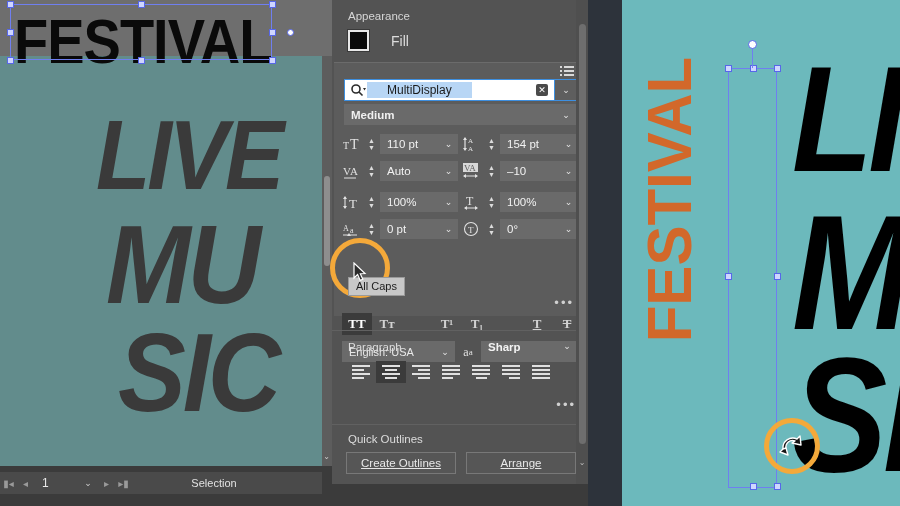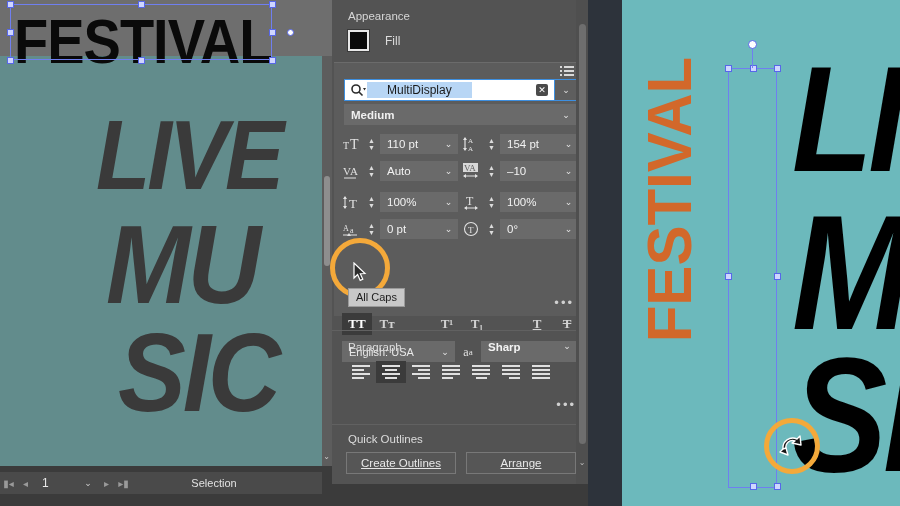--- a/index.html
+++ b/index.html
@@ -81,21 +81,21 @@
     background: #535353; color: #e6e6e6; font-size: 11px;
   }
   .p-section-title {
     font-size: 11.5px; color: #d6d6d6; padding: 10px 0 6px 16px; font-weight: 400;
   }
   #appearance-row { display: flex; align-items: center; padding: 2px 0 10px 16px; }
   #fill-swatch {
     width: 21px; height: 21px; background: #0a0a0a;
     border: 2px solid #e8e8e8; outline: 1px solid #3a3a3a;
   }
-  #fill-label { margin-left: 16px; font-size: 12px; color: #dcdcdc; }
+  #fill-label { margin-left: 22px; font-size: 14px; color: #dcdcdc; }
 
   
   #char-panel {
     position: absolute; left: 2px; top: 62px; width: 252px; height: 254px;
     background: #5c5c5c; border-top: 1px solid #6b6b6b;
   }
   #char-toprow { height: 18px; position: relative; }
   #list-icon {
     position: absolute; right: 12px; top: 3px; width: 14px; height: 11px;
   }
@@ -227,21 +227,21 @@
     position: absolute; left: 3px; top: 24px; width: 7px; height: 420px;
     background: #6e6e6e; border-radius: 4px;
   }
   #panel-scroll-arrow {
     position: absolute; left: 0; top: 458px; width: 12px;
     text-align: center; font-size: 8px; color: #bdbdbd;
   }
 
   
   #allcaps-tooltip {
-    position: absolute; left: 348px; top: 288px; background: #c8c8c8;
+    position: absolute; left: 348px; top: 277px; background: #c8c8c8;
     color: #1d1d1d; font-size: 11px; padding: 2px 7px 3px;
     border: 1px solid #9a9a9a; white-space: nowrap; z-index: 40;
   }
   #panel-cursor { position: absolute; left: 353px; top: 262px; z-index: 41; }
   #hilite-circle {
     position: absolute; left: 330px; top: 238px; width: 60px; height: 60px;
     border: 5px solid #f4a93a; border-radius: 50%; z-index: 30;
   }
 
   

